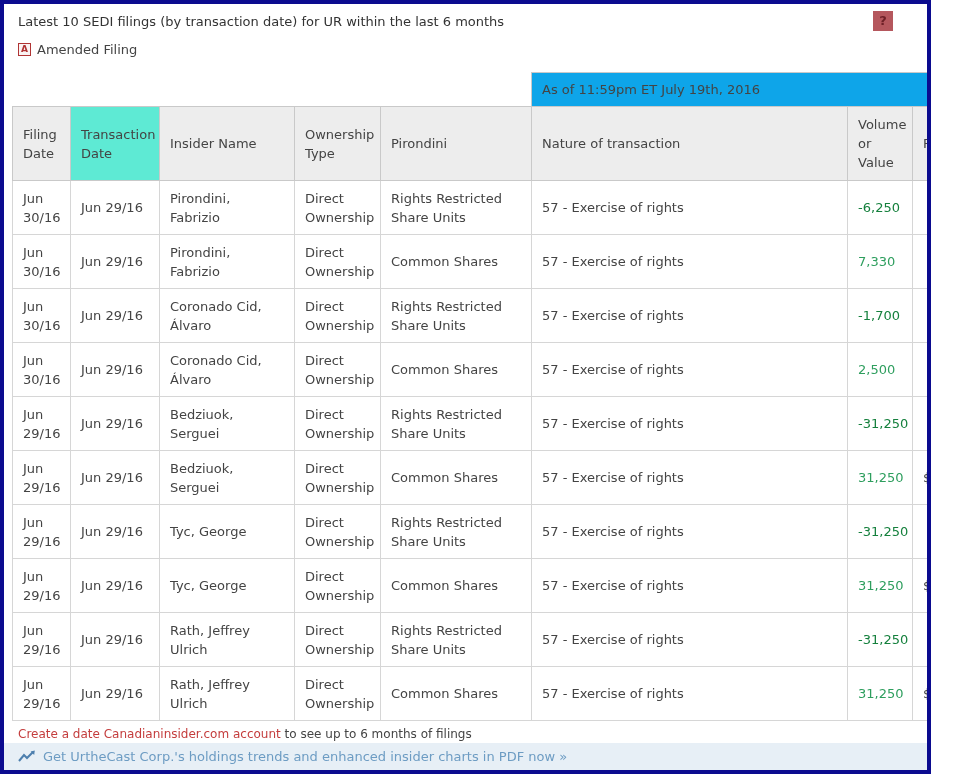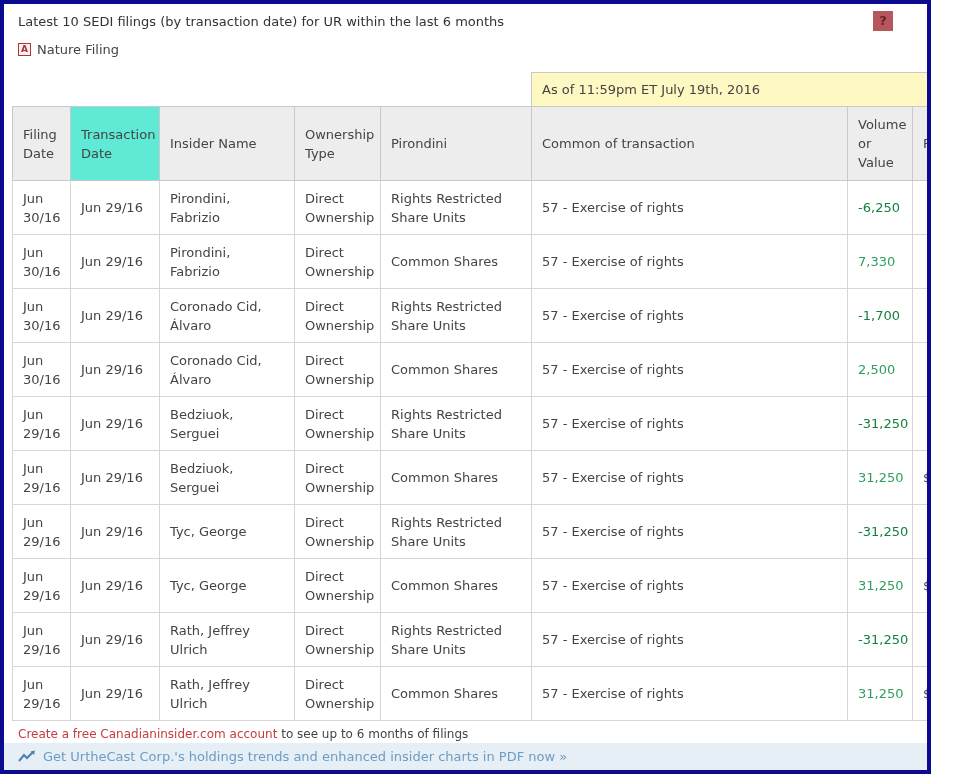--- a/index.html
+++ b/index.html
@@ -23,21 +23,21 @@
   .amended { margin-top:11px; display:flex; align-items:center; gap:6px; font-size:13px; color:#444; }
   .amended-icon {
     width:13px; height:13px; flex:0 0 13px;
     border:1px solid #b03434; color:#b03434;
     background:#faf3f3;
     font-size:9px; font-weight:bold; line-height:11px; text-align:center;
   }
   table.filings { border-collapse:collapse; table-layout:fixed; width:949px; margin:15px 8px 0 8px; }
   td.asof-spacer { border:none; background:#fff; }
   td.asof {
-    background:#fef9c3; border:1px solid #c9c9c9;
+    background:#0ea5e9; border:1px solid #c9c9c9;
     font-size:13px; color:#444; padding:9px 10px; height:26px;
   }
   th.hcell {
     background:#ededed; border:1px solid #c9c9c9;
     font-size:13px; font-weight:normal; color:#444;
     text-align:left; vertical-align:middle;
     padding:8px 10px; height:72px; line-height:19px;
   }
   th.hcell.highlight { background:#5eead4; }
   tbody td {
@@ -65,21 +65,21 @@
 </head>
 <body>
 
 <div class="wrapper">
 
   <div class="top">
     <div class="title">Latest 10 SEDI filings (by transaction date) for UR within the last 6 months</div>
     <div class="help-btn">?</div>
     <div class="amended">
       <span class="amended-icon">A</span>
-      <span>Nature Filing</span>
+      <span>Amended Filing</span>
     </div>
   </div>
 
   <table class="filings">
     <colgroup>
       <col style="width:58px">
         <col style="width:89px">
         <col style="width:135px">
         <col style="width:86px">
       <col style="width:151px">
@@ -91,21 +91,21 @@
       <tr>
         <td class="asof-spacer" colspan="5"></td>
         <td class="asof" colspan="3">As of 11:59pm ET July 19th, 2016</td>
       </tr>
       <tr>
         <th class="hcell">Filing Date</th>
         <th class="hcell highlight">Transaction Date</th>
         <th class="hcell">Insider Name</th>
         <th class="hcell">Ownership Type</th>
         <th class="hcell">Pirondini</th>
-        <th class="hcell">Common of transaction</th>
+        <th class="hcell">Nature of transaction</th>
         <th class="hcell">Volume or Value</th>
         <th class="hcell">Rath</th>
       </tr>
     </thead>
     <tbody>
         <tr>
           <td>Jun 30/16</td>
           <td>Jun 29/16</td>
           <td>Pirondini, Fabrizio</td>
           <td>Direct Ownership</td>
@@ -201,21 +201,21 @@
           <td>Direct Ownership</td>
           <td>Common Shares</td>
           <td>57 - Exercise of rights</td>
           <td class="pos">31,250</td>
           <td>$1.12</td>
         </tr>
       </tbody>
   </table>
 
   <div class="table-footer">
-    <span class="footer-link">Create a free Canadianinsider.com account</span><span> to see up to 6 months of filings</span>
+    <span class="footer-link">Create a date Canadianinsider.com account</span><span> to see up to 6 months of filings</span>
   </div>
 
   <div class="bottom-bar">
     <span class="chart-icon">
       <svg width="18" height="13" viewBox="0 0 18 13">
         <polyline points="1,11 6,5 9,8 15,2" fill="none" stroke="#4d7fae" stroke-width="2"></polyline>
         <polygon points="16.8,0.6 12.6,1.4 16.2,5 " fill="#4d7fae"></polygon>
       </svg>
     </span>
     <span class="bottom-link">Get UrtheCast Corp.'s holdings trends and enhanced insider charts in PDF now »</span>

